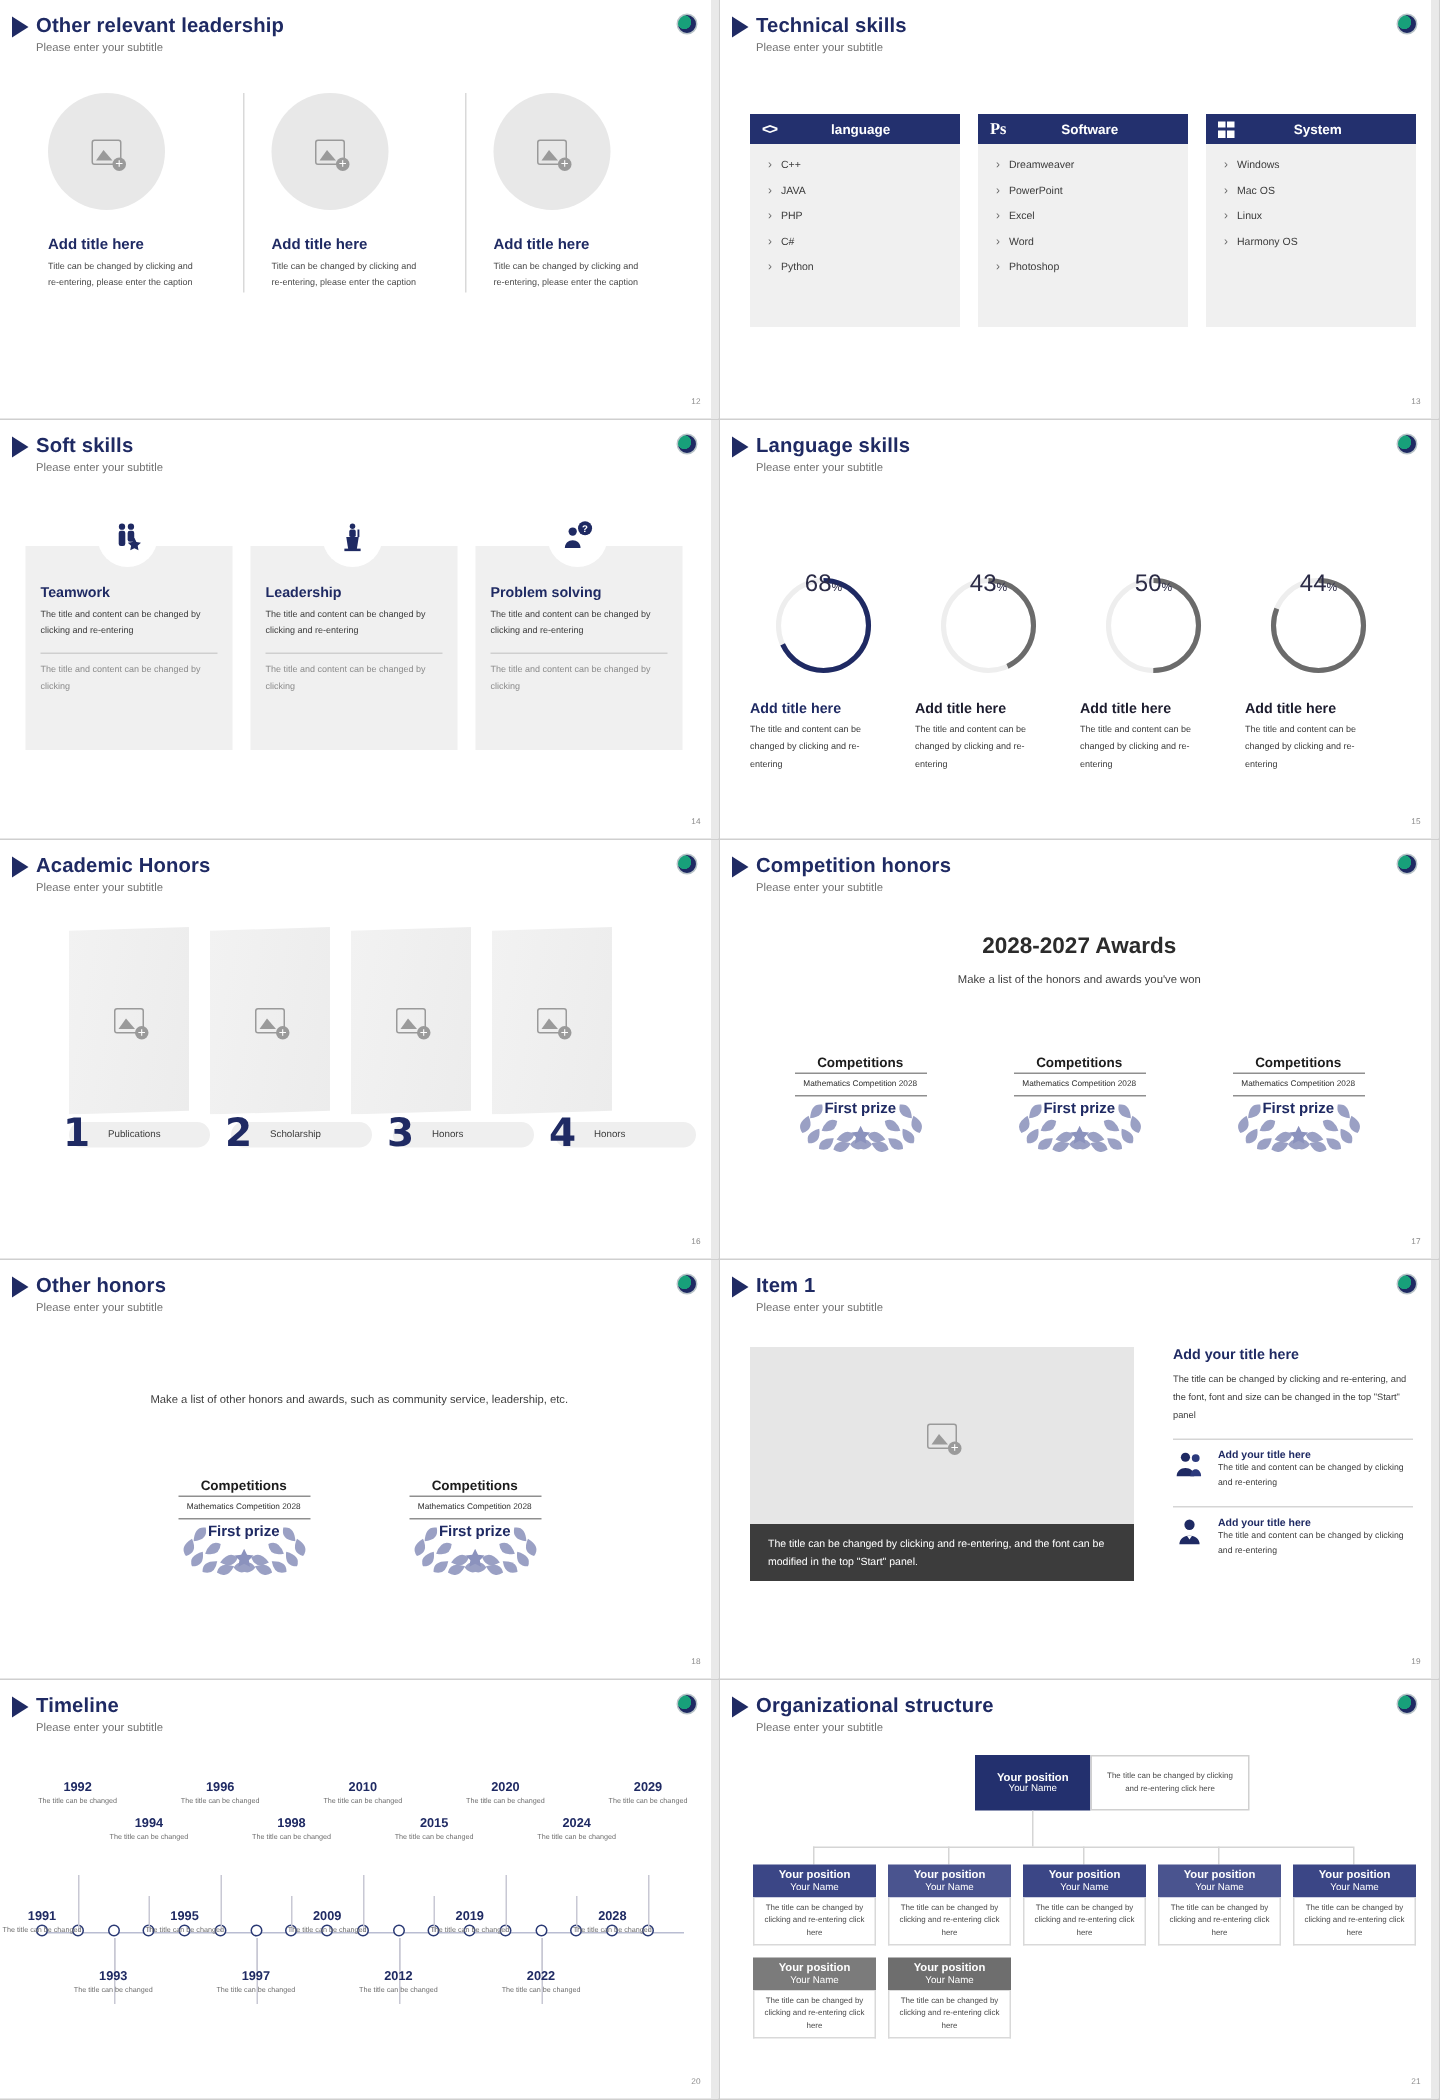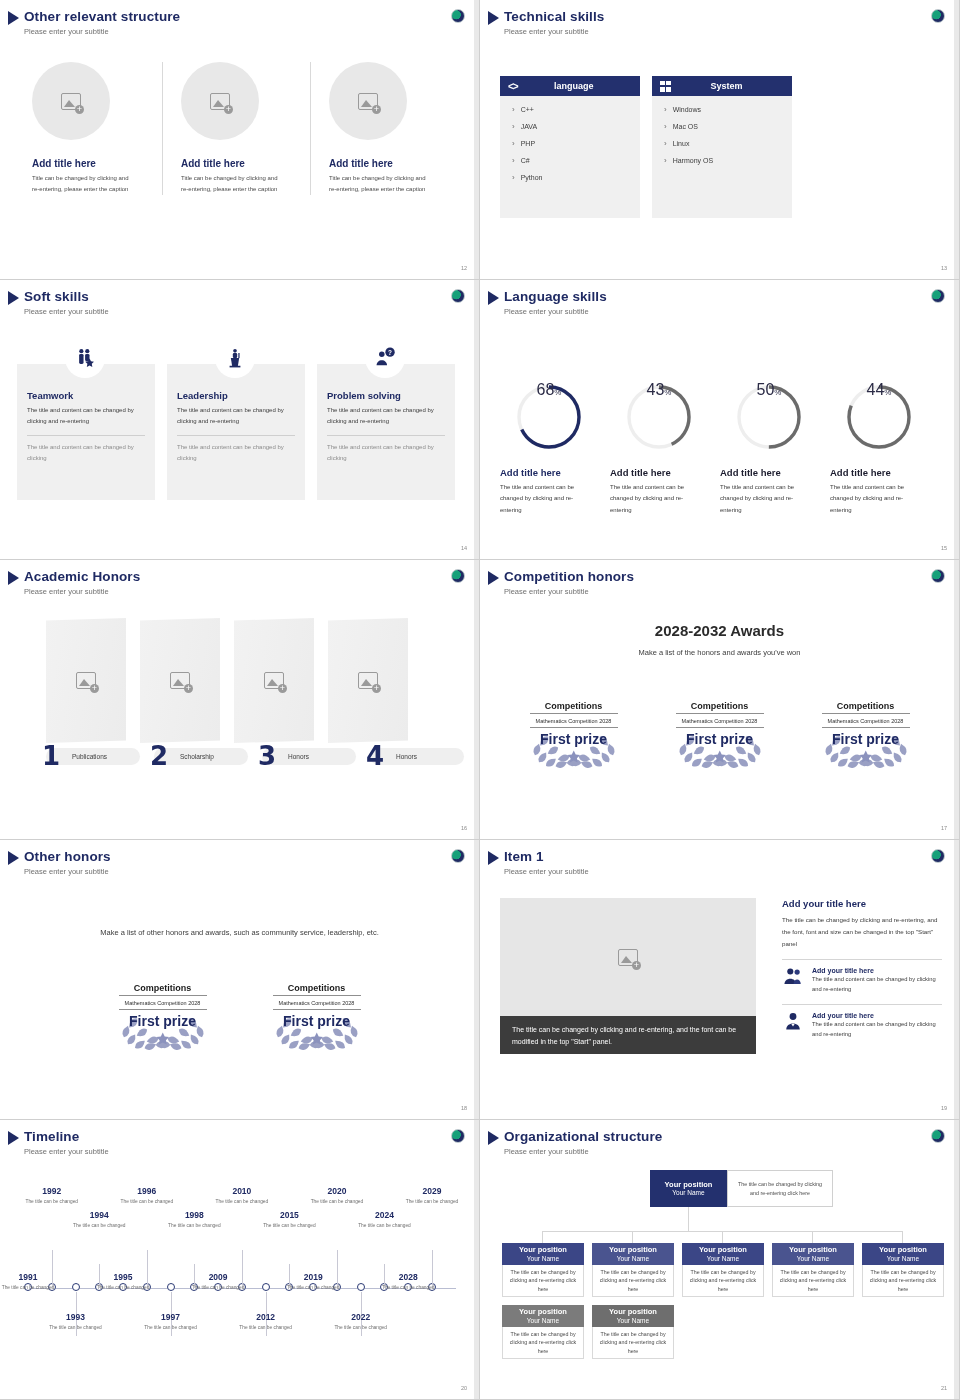--- a/index.html
+++ b/index.html
@@ -86,21 +86,21 @@
 
   
   .w-title{position:absolute;left:0;right:0;text-align:center;font-size:15px;font-weight:bold;color:#2b2b2b;}
   .w-sub{position:absolute;left:0;right:0;text-align:center;font-size:7.5px;color:#3c3c3c;}
   .w-row{position:absolute;display:flex;justify-content:center;width:100%;}
   .wreath{position:relative;width:140px;height:88px;display:flex;align-items:center;justify-content:center;}
   .wreath svg{position:absolute;inset:0;}
   .w-in{position:relative;width:88px;text-align:center;}
   .w-h{font-size:9px;font-weight:bold;color:#1c1c1c;padding-bottom:2px;border-bottom:1px solid #8f8f8f;}
   .w-m{font-size:5.5px;color:#2e2e2e;line-height:1.5;padding:3px 0 2px;border-bottom:1px solid #8f8f8f;}
-  .w-p{font-size:14px;font-weight:bold;color:#1f2a63;padding-top:3px;}
+  .w-p{font-size:10px;font-weight:bold;color:#1f2a63;padding-top:3px;}
 
   
   .s19-img{position:absolute;left:20px;top:58px;width:256px;height:118px;background:#e6e6e6;display:flex;align-items:center;justify-content:center;}
   .s19-cap{position:absolute;left:20px;top:176px;width:256px;height:38px;background:#3c3c3c;color:#fff;font-size:7px;line-height:1.75;padding:8px 12px;}
   .s19-r{position:absolute;left:302px;top:58px;width:160px;}
   .s19-t{font-size:9.5px;font-weight:bold;color:#1f2a63;}
   .s19-d{font-size:6.2px;color:#3c3c3c;line-height:1.95;margin-top:5px;}
   .s19-hr{border-top:1px solid #d5d5d5;margin:9px 0 7px;}
   .s19-item{display:flex;gap:8px;align-items:flex-start;}
   .s19-it{font-size:7px;font-weight:bold;color:#1f2a63;}
@@ -130,21 +130,21 @@
   .org-cb{border:1px solid #d9d9d9;border-top:none;background:#fff;height:32px;display:flex;align-items:center;justify-content:center;text-align:center;padding:0 5px;}
 </style>
 </head>
 <body>
 
 <div class="deck" id="deck">
     <div class="slide">
       <div class="hdr">
     <div class="tri"></div>
     <div>
-          <div class="h-t">Other relevant structure</div>
+          <div class="h-t">Other relevant leadership</div>
     <div class="h-s">Please enter your subtitle</div>
         </div>
       </div>
   <div class="logo"></div>
   <div class="pno">12</div>
 <div class="s12-row">
         <div class="s12-col">
   <div class="s12-circ">
             <span class="ph-icon"></span>
           </div>
@@ -182,20 +182,33 @@
   <div class="s13-h">
             <span class="ico-code">&lt;&gt;</span>
     <span class="lbl">language</span>
           </div>
   <ul class="s13-b">
             <li>C++</li>
             <li>JAVA</li>
             <li>PHP</li>
             <li>C#</li>
             <li>Python</li>
+          </ul>
+        </div>
+        <div class="s13-card">
+  <div class="s13-h">
+            <span class="ico-ps">Ps</span>
+    <span class="lbl">Software</span>
+          </div>
+  <ul class="s13-b">
+            <li>Dreamweaver</li>
+            <li>PowerPoint</li>
+            <li>Excel</li>
+            <li>Word</li>
+            <li>Photoshop</li>
           </ul>
         </div>
         <div class="s13-card">
   <div class="s13-h">
             <span class="ico-win">
               <i></i>
               <i></i>
               <i></i>
               <i></i>
             </span>
@@ -382,21 +395,21 @@
     <div class="slide">
       <div class="hdr">
     <div class="tri"></div>
     <div>
           <div class="h-t">Competition honors</div>
     <div class="h-s">Please enter your subtitle</div>
         </div>
       </div>
   <div class="logo"></div>
   <div class="pno">17</div>
- <div class="w-title" style="top:62px">2028-2032 Awards</div>
+ <div class="w-title" style="top:62px">2028-2027 Awards</div>
  <div class="w-sub" style="top:88px">Make a list of the honors and awards you've won</div>
  <div class="w-row" style="top:120px;gap:6px">
         <div class="wreath">
           <svg viewBox="0 0 140 88">
             <path d="M103.92192384625704 65.50102892378194 q -9 -5 -12 2 q 6 6 12 -2 z" fill="#9aa0c4" transform="rotate(58 103.92192384625704 65.50102892378194)"></path>
             <path d="M36.07807615374296 65.50102892378194 q 9 -5 12 2 q -6 6 -12 -2 z" fill="#9aa0c4" transform="rotate(-58 36.07807615374296 65.50102892378194)"></path>
             <path d="M96.24236115962029 73.773312552198 q -9 -5 -12 2 q 6 6 12 -2 z" fill="#9aa0c4" transform="rotate(41 96.24236115962029 73.773312552198)"></path>
             <path d="M43.75763884037971 73.773312552198 q 9 -5 12 2 q -6 6 -12 -2 z" fill="#9aa0c4" transform="rotate(-41 43.75763884037971 73.773312552198)"></path>
             <path d="M86.269465723032 79.61847284124772 q -9 -5 -12 2 q 6 6 12 -2 z" fill="#9aa0c4" transform="rotate(24 86.269465723032 79.61847284124772)"></path>
             <path d="M53.730534276967994 79.61847284124772 q 9 -5 12 2 q -6 6 -12 -2 z" fill="#9aa0c4" transform="rotate(-24 53.730534276967994 79.61847284124772)"></path>

